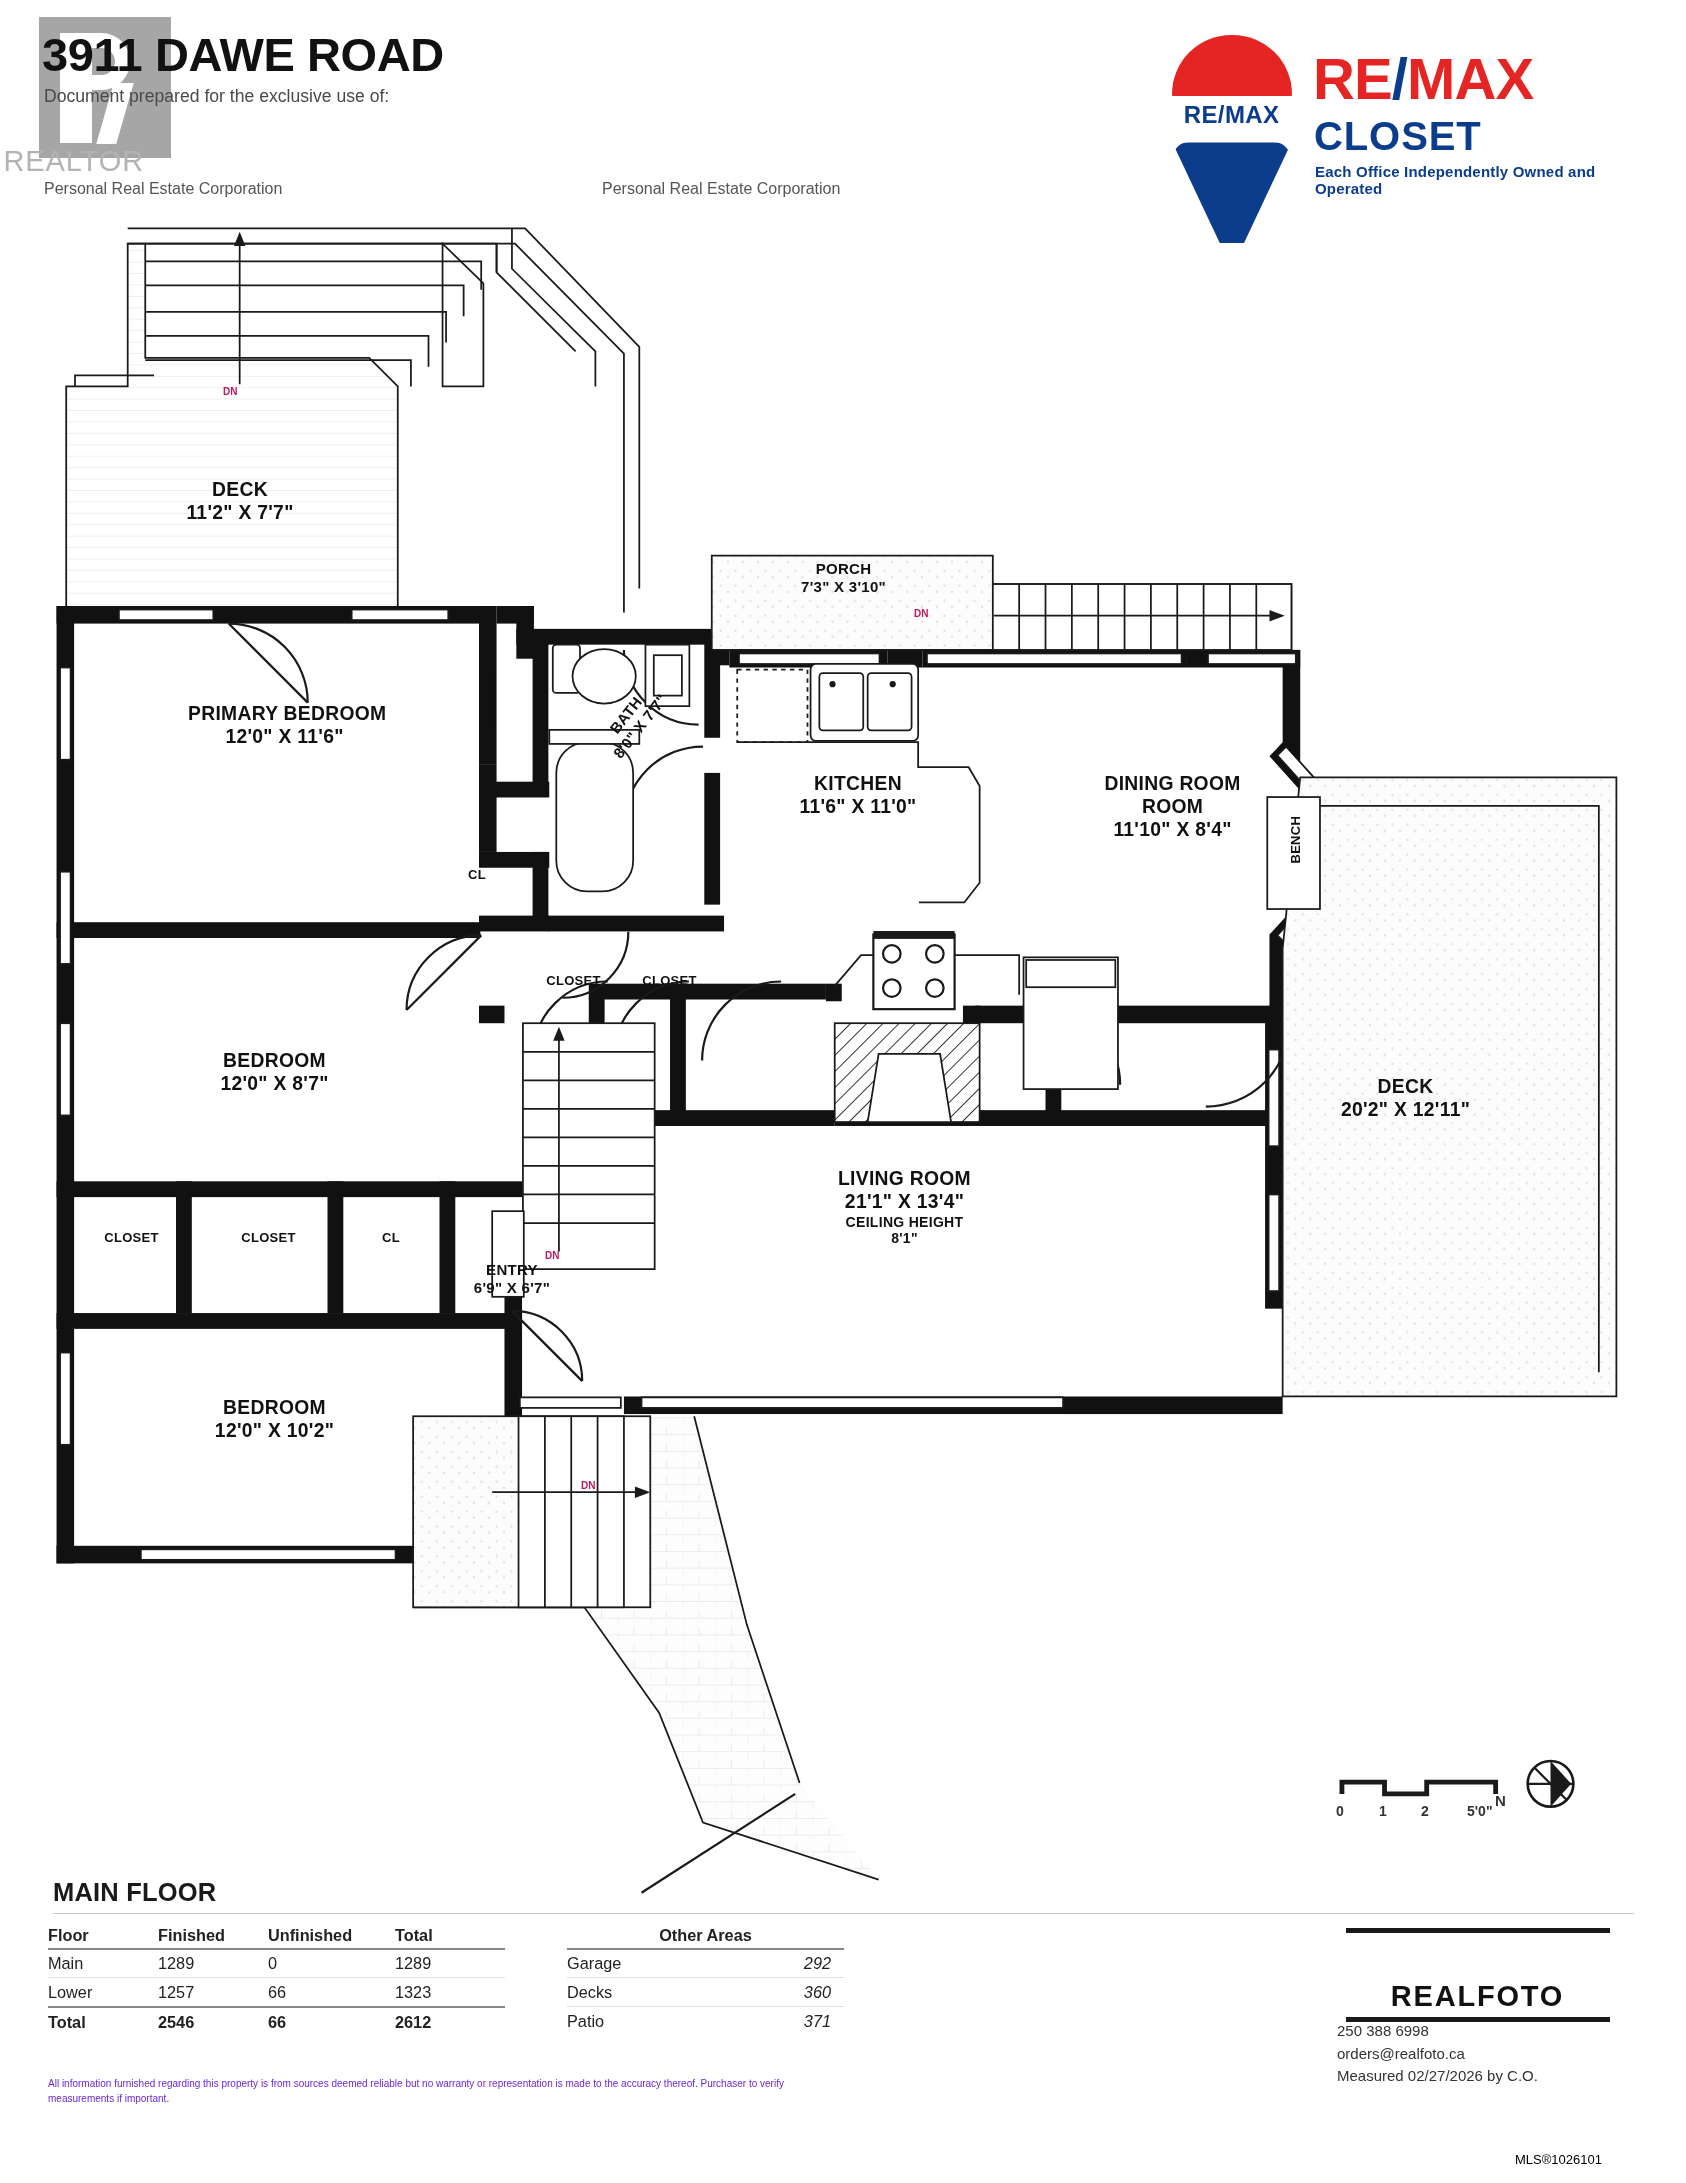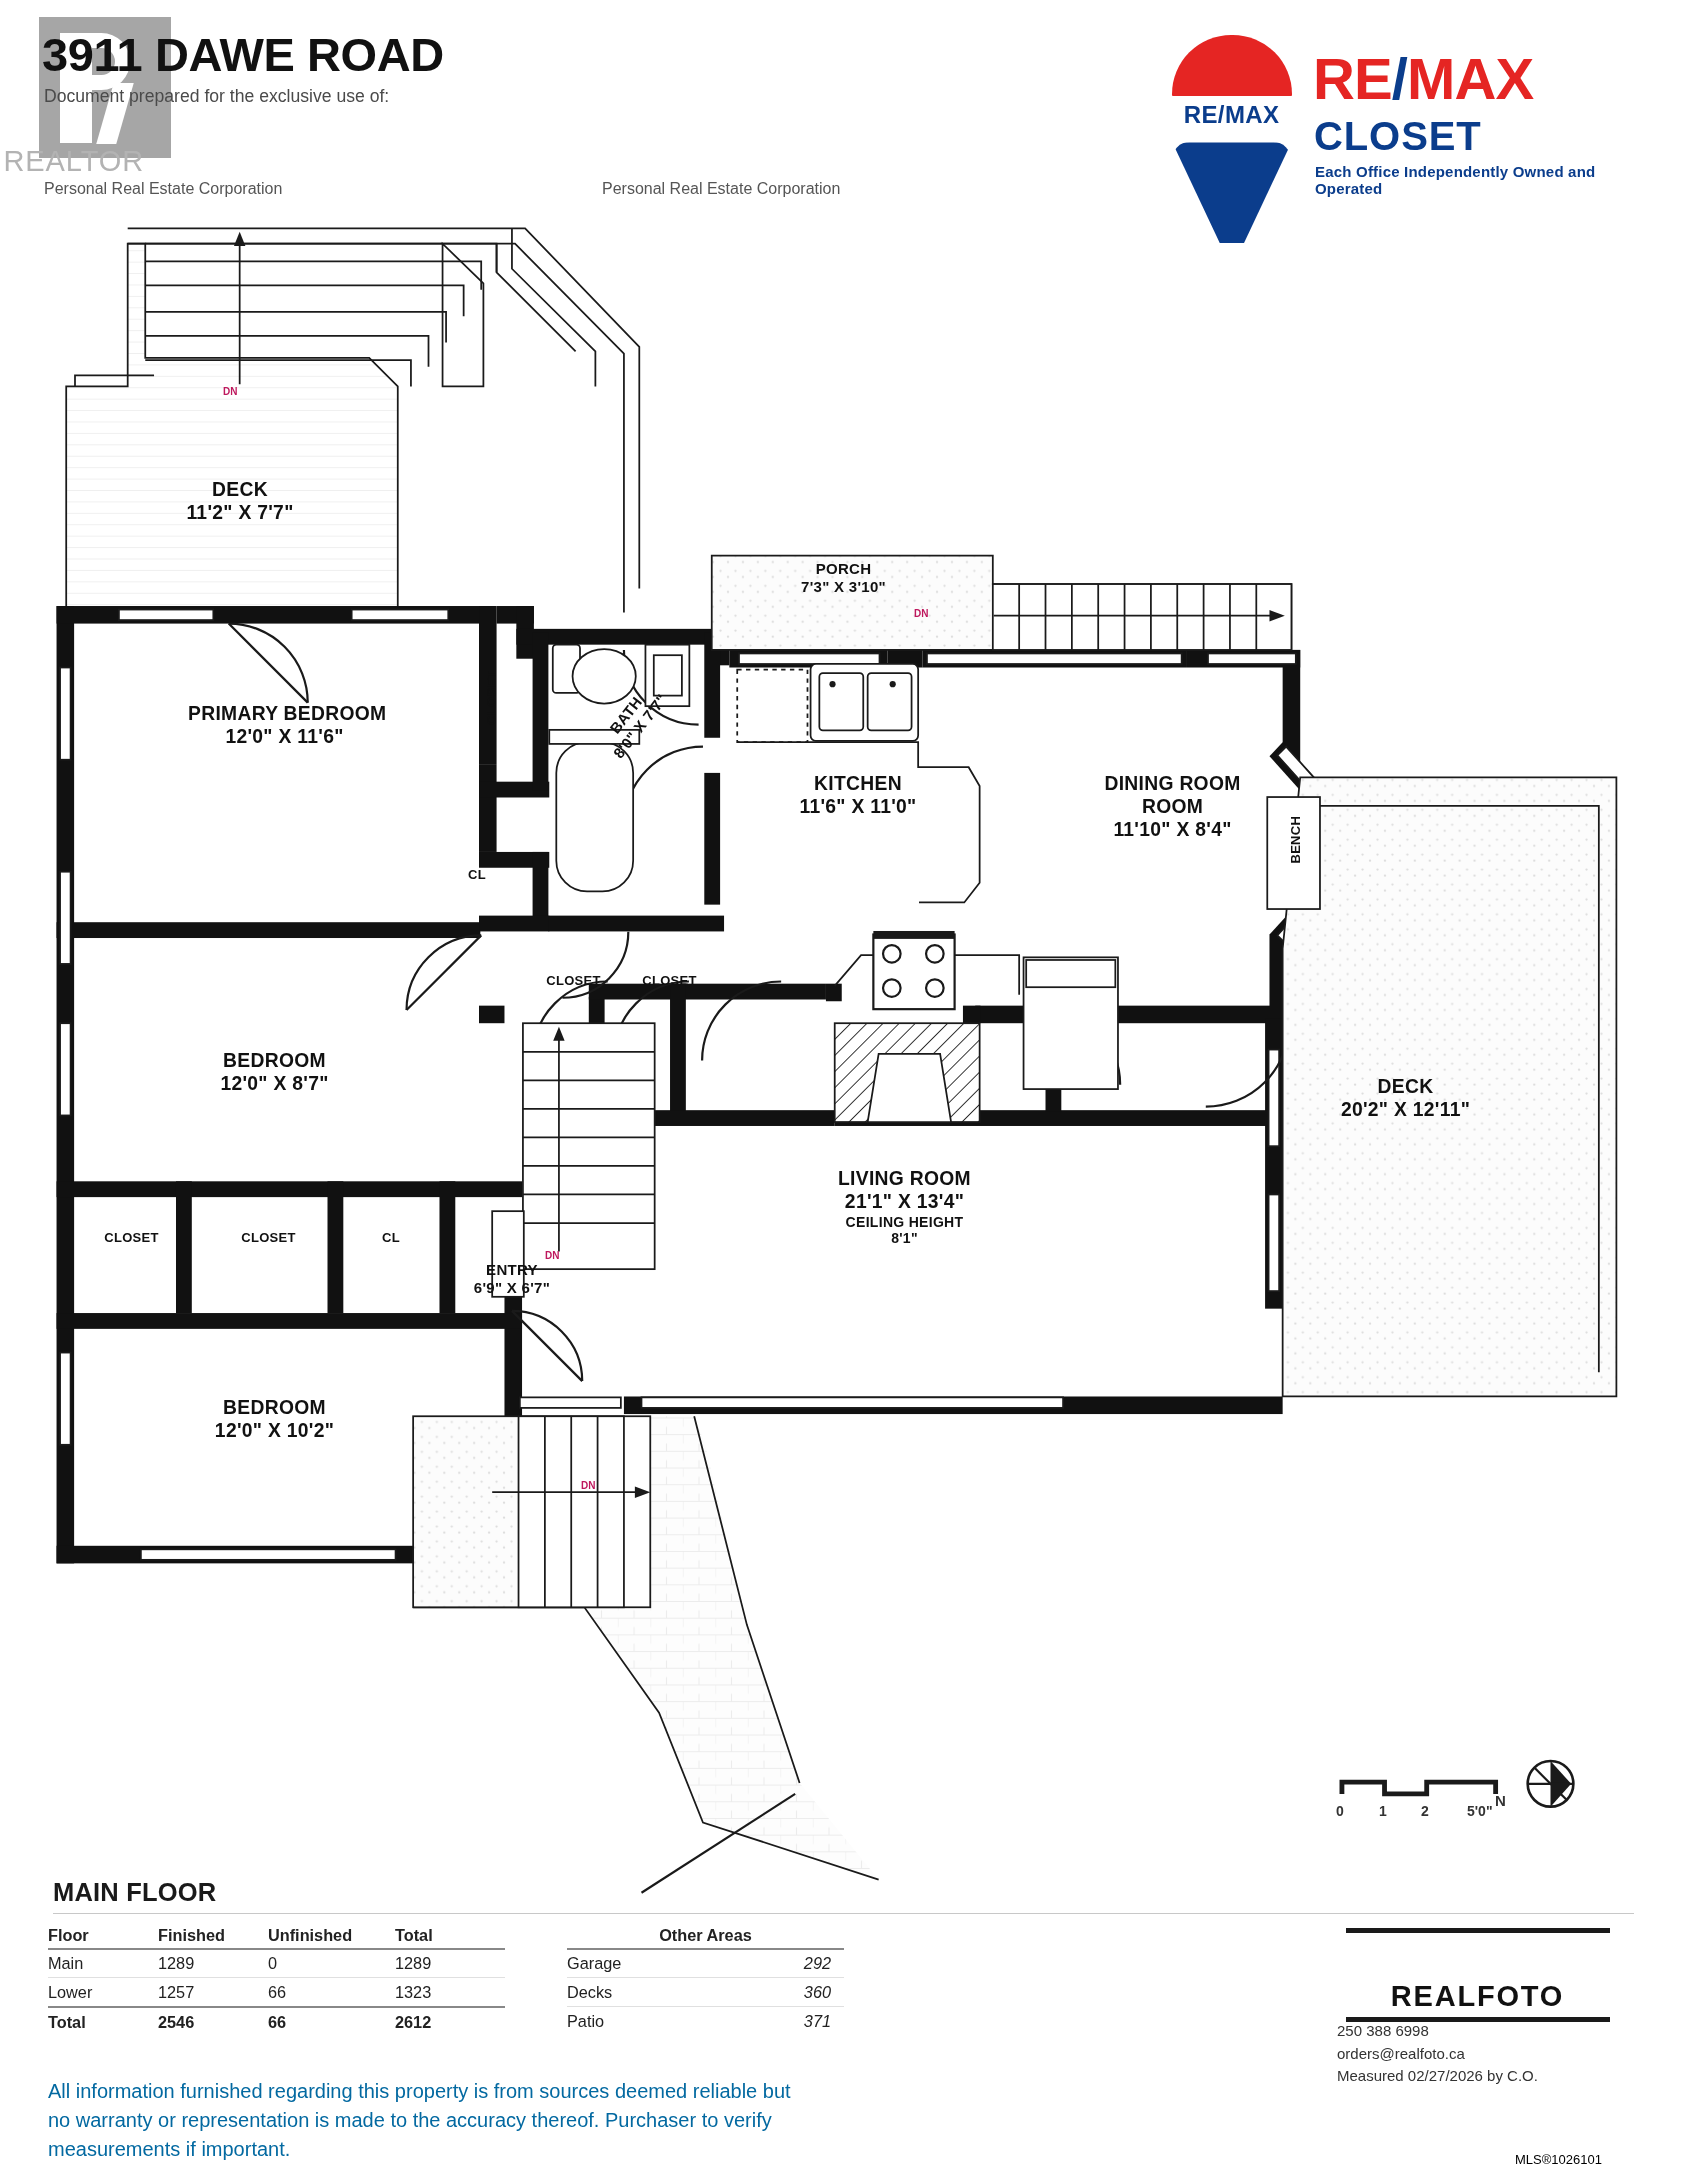--- a/index.html
+++ b/index.html
@@ -139,21 +139,21 @@
 
   #othertable { position: absolute; left: 567px; top: 1926px; font-size: 16px; color: #222; }
   #othertable table { border-collapse: collapse; }
   #othertable th { font-weight: 700; text-align: center; padding: 0 0 2.6px 0; font-size: 16.3px; }
   #othertable td { padding: 4.4px 0; font-size: 16.3px; }
   .oA { width: 145px; }
   .oB { width: 132px; text-align: right; padding-right: 13px !important; font-style: italic; }
 
   .disclaimer {
     position: absolute; left: 48px; top: 2077px; width: 755px;
-    font-size: 20px; line-height: 1.45; color: #0369a1;
+    font-size: 10px; line-height: 1.45; color: #6d28d9;
   }
 
   
   #realfoto { position: absolute; left: 1337px; top: 1928px; width: 281px; text-align: center; }
   .rf-bar { height: 4.8px; background: #1a1a1a; width: 264px; margin: 0 auto; }
   .rf-word { font-size: 29px; font-weight: 700; letter-spacing: 1.8px; padding: 6.1px 0 4.4px; color: #111; margin-top: 41px; }
   .rf-contact { position: absolute; left: 1337px; top: 2020px; width: 281px; 
                 font-size: 15px; line-height: 1.5; color: #333; }
   .mls { position: absolute; left: 1515px; top: 2152px; font-size: 13px; color: #000000; }
 </style>

